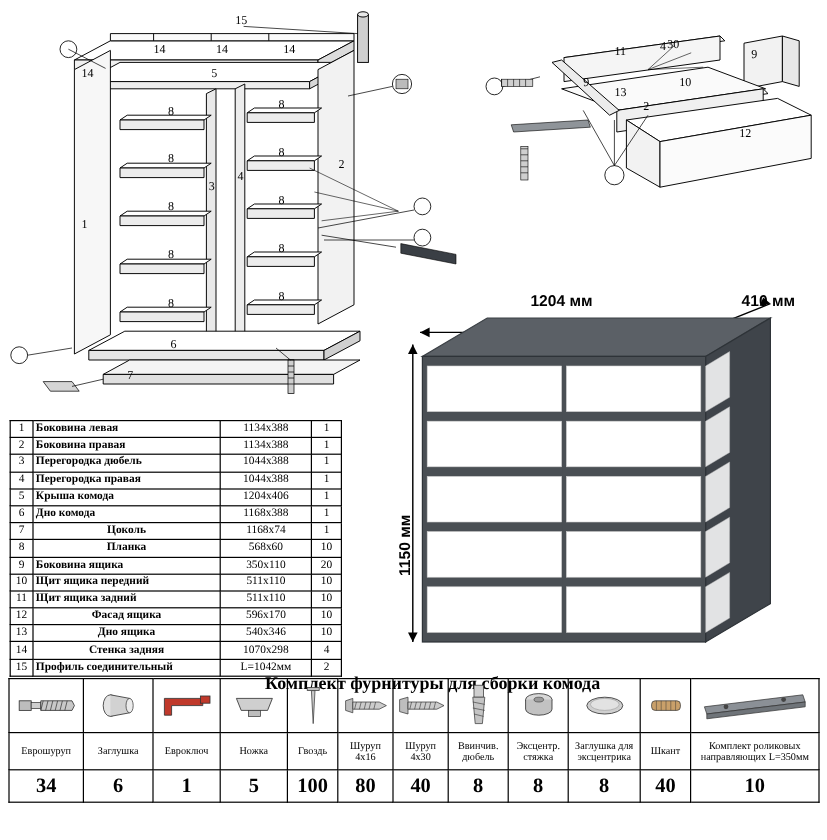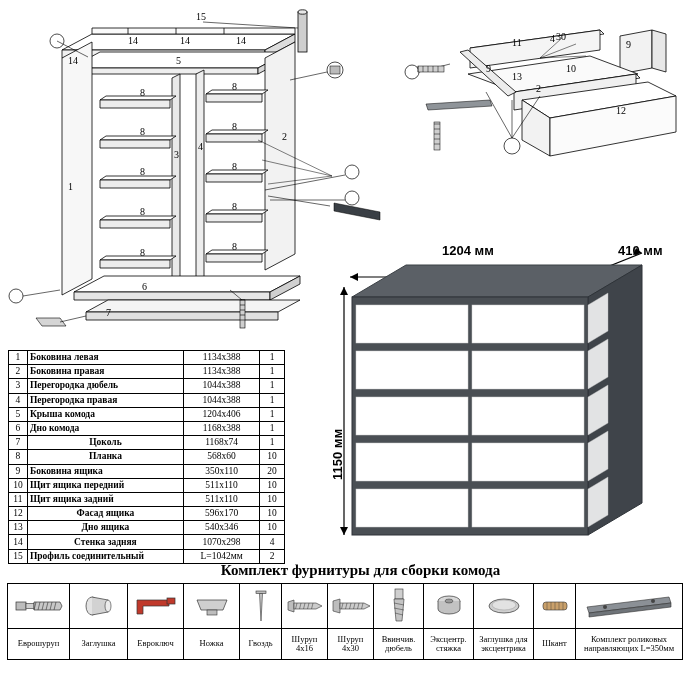--- a/index.html
+++ b/index.html
@@ -58,21 +58,21 @@
     text-align: center;
     font-family: "Liberation Serif", serif;
     font-weight: bold;
     font-size: 15px;
   }
 
   
   .fittings-table {
     position: absolute;
     left: 7px;
-    top: 583px;
+    top: 565px;
     width: 675px;
     border-collapse: collapse;
     table-layout: fixed;
   }
   .fittings-table td {
     border: 1px solid #000;
     text-align: center;
     vertical-align: middle;
     padding: 0;
   }
@@ -531,16 +531,30 @@
         <td>Ножка</td>
         <td>Гвоздь</td>
         <td>Шуруп 4х16</td>
         <td>Шуруп 4х30</td>
         <td>Ввинчив. дюбель</td>
         <td>Эксцентр. стяжка</td>
         <td>Заглушка для эксцентрика</td>
         <td>Шкант</td>
         <td>Комплект роликовых направляющих L=350мм</td>
       </tr>
+      <tr class="counts">
+        <td>34</td>
+        <td>6</td>
+        <td>1</td>
+        <td>5</td>
+        <td>100</td>
+        <td>80</td>
+        <td>40</td>
+        <td>8</td>
+        <td>8</td>
+        <td>8</td>
+        <td>40</td>
+        <td>10</td>
+      </tr>
     </tbody>
   </table>
 
 </div>
 
 </body></html>

